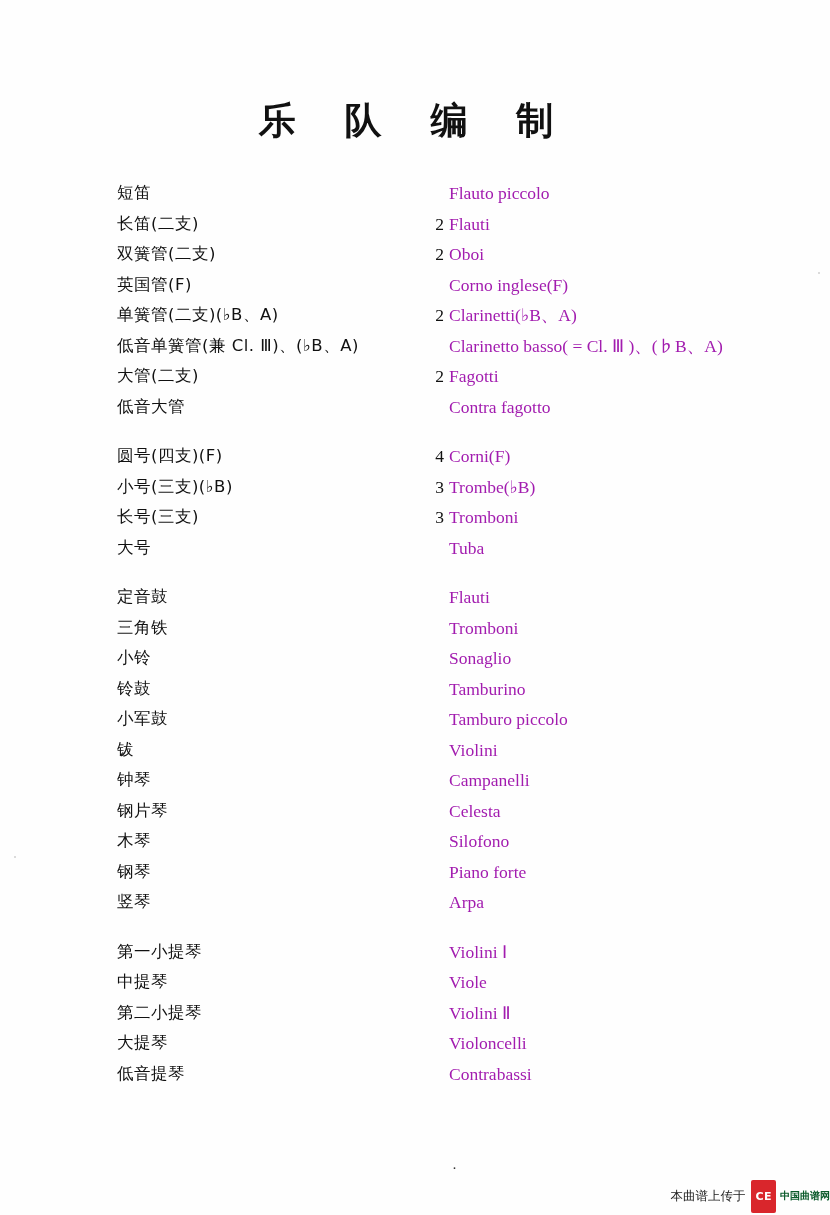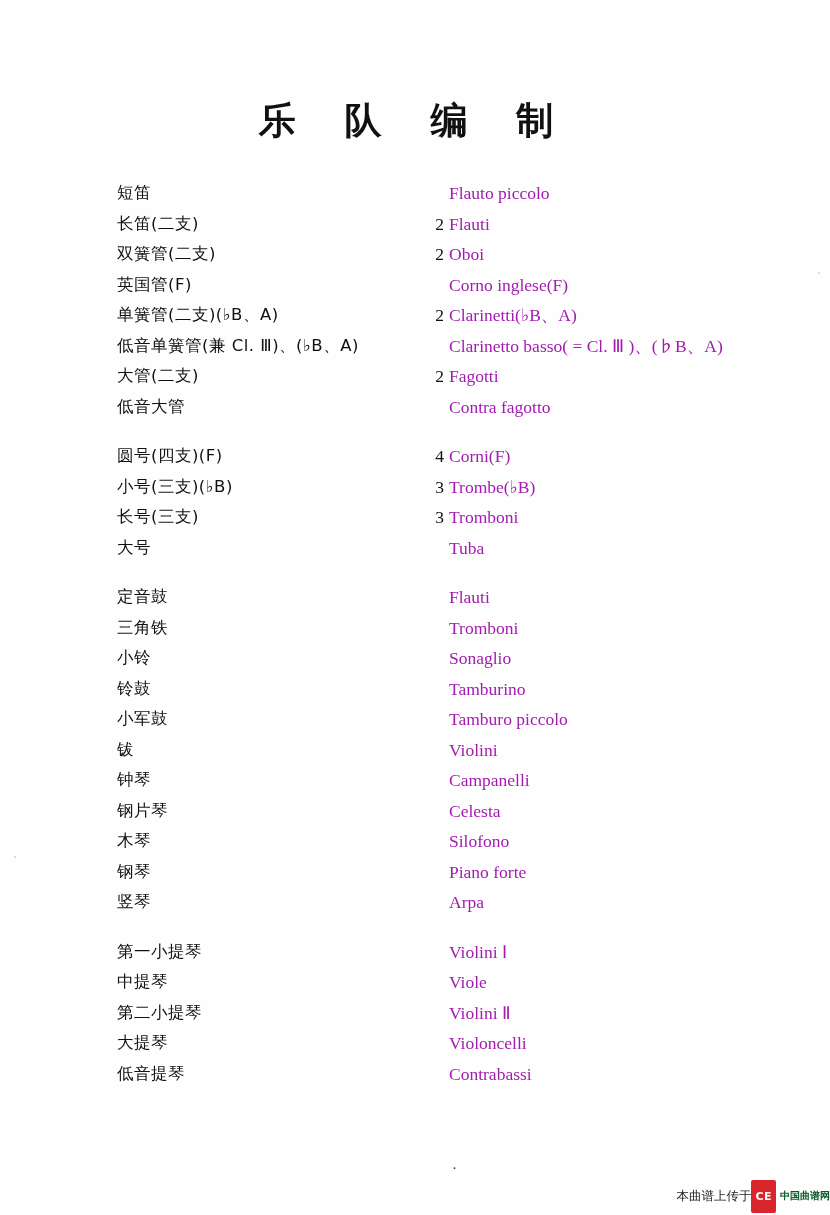--- a/index.html
+++ b/index.html
@@ -88,20 +88,21 @@
     right: 0px;
     bottom: 8px;
     height: 22px;
     display: flex;
     align-items: center;
     font-family: "DejaVu Sans", sans-serif;
     font-size: 12.5px;
     color: #222;
   }
   .footer .ftext {
+    margin-right: 6px;
   }
   .footer .fbadge {
     background: #d9262c;
     color: #ffffff;
     font-weight: bold;
     font-size: 11px;
     padding: 10px 4px;
     border-radius: 2px;
     margin-right: 4px;
     letter-spacing: 0.5px;

